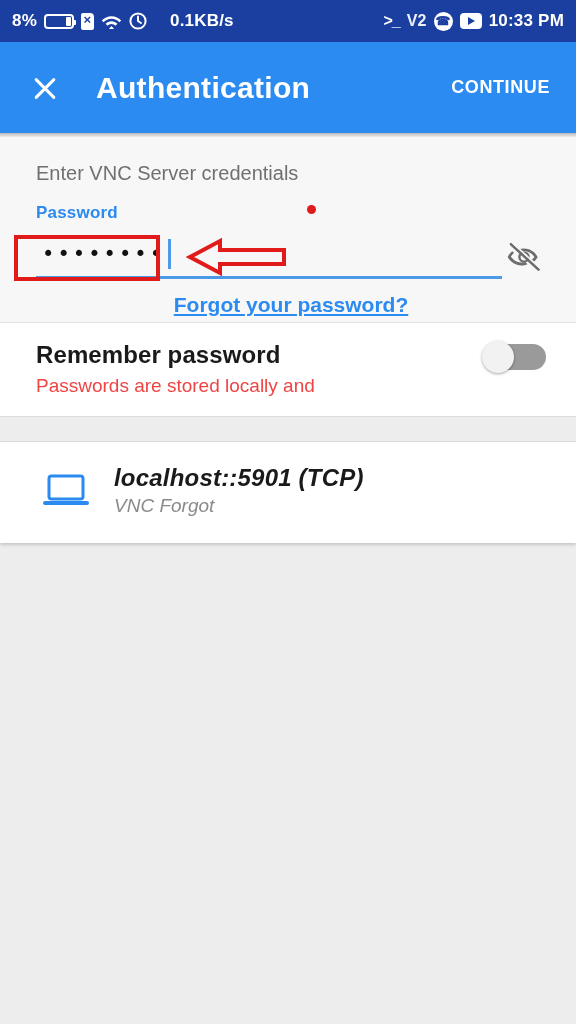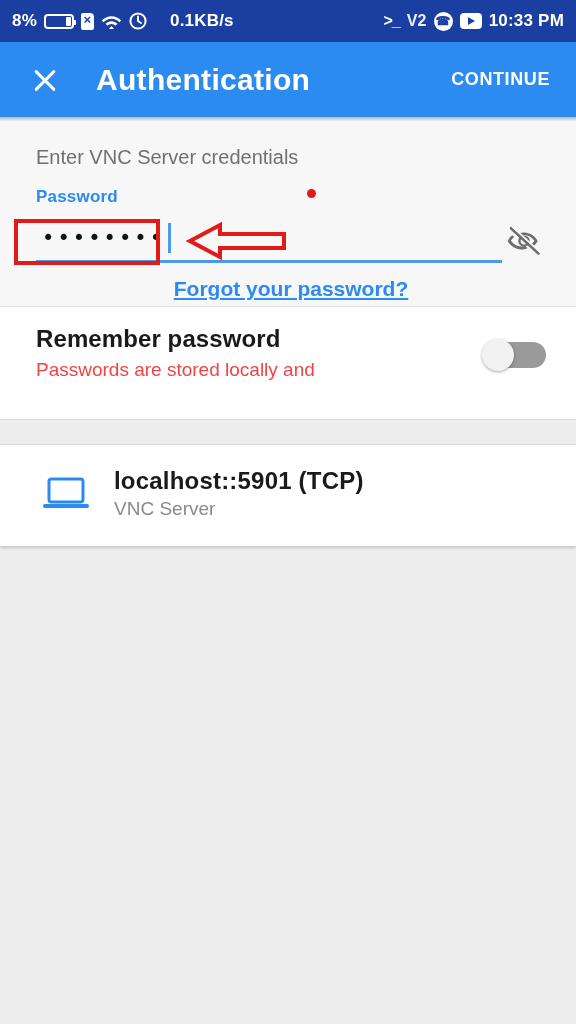--- a/index.html
+++ b/index.html
@@ -102,21 +102,21 @@
     position: absolute;
     left: 8px; top: 4px;
     border-left: 7px solid #1b3fa0;
     border-top: 4px solid transparent;
     border-bottom: 4px solid transparent;
   }
   .clock-text { font-size: 17px; font-weight: bold; }
 
   
   .app-bar {
-    height: 75px;
+    height: 91px;
     background: #2b8bf0;
     display: flex;
     align-items: center;
     padding: 0 20px 0 28px;
     box-sizing: border-box;
     position: relative;
   }
   .close-icon {
     width: 34px; height: 34px;
     position: relative;
@@ -240,22 +240,22 @@
     width: 9px; height: 9px;
     border-radius: 50%;
     background: #e11a1a;
     pointer-events: none;
   }
 
   
   .remember-section {
     background: #ffffff;
     display: flex;
-    align-items: center;
-    padding: 18px 30px 37px 36px;
+    align-items: flex-start;
+    padding: 18px 30px 18px 36px;
     box-sizing: border-box;
     border-bottom: 1px solid #dcdcdc;
     gap: 37px;
   }
   .remember-text { flex: 1 1 auto; }
   .remember-title {
     font-size: 24px;
     font-weight: bold;
     color: #1a1a1a;
     letter-spacing: 0.1px;
@@ -298,20 +298,21 @@
   
   .server-section {
     background: #ffffff;
     display: flex;
     align-items: center;
     padding: 22px 24px 26px 40px;
     box-sizing: border-box;
     box-shadow: 0 2px 3px rgba(0,0,0,0.16);
     position: relative;
     z-index: 2;
+    font-style: italic;
   }
   .laptop-icon {
     flex: 0 0 auto;
     width: 52px;
     margin-right: 22px;
     display: flex;
     align-items: center;
     justify-content: center;
   }
   .server-text { flex: 1 1 auto; }
@@ -419,17 +420,17 @@
 
 <div class="server-section">
   <div class="laptop-icon">
     <svg width="50" height="38" viewBox="0 0 50 38">
       <rect x="8" y="4" width="34" height="23" rx="2.5" fill="none" stroke="#2b8bf0" stroke-width="3"></rect>
       <rect x="2" y="29" width="46" height="4" rx="2" fill="#2b8bf0"></rect>
     </svg>
   </div>
   <div class="server-text">
     <div class="server-title">localhost::5901 (TCP)</div>
-    <div class="server-sub">VNC Server</div>
+    <div class="server-sub">VNC Forgot</div>
   </div>
 </div>
 
 <div class="page-rest"></div>
 
 </body></html>

